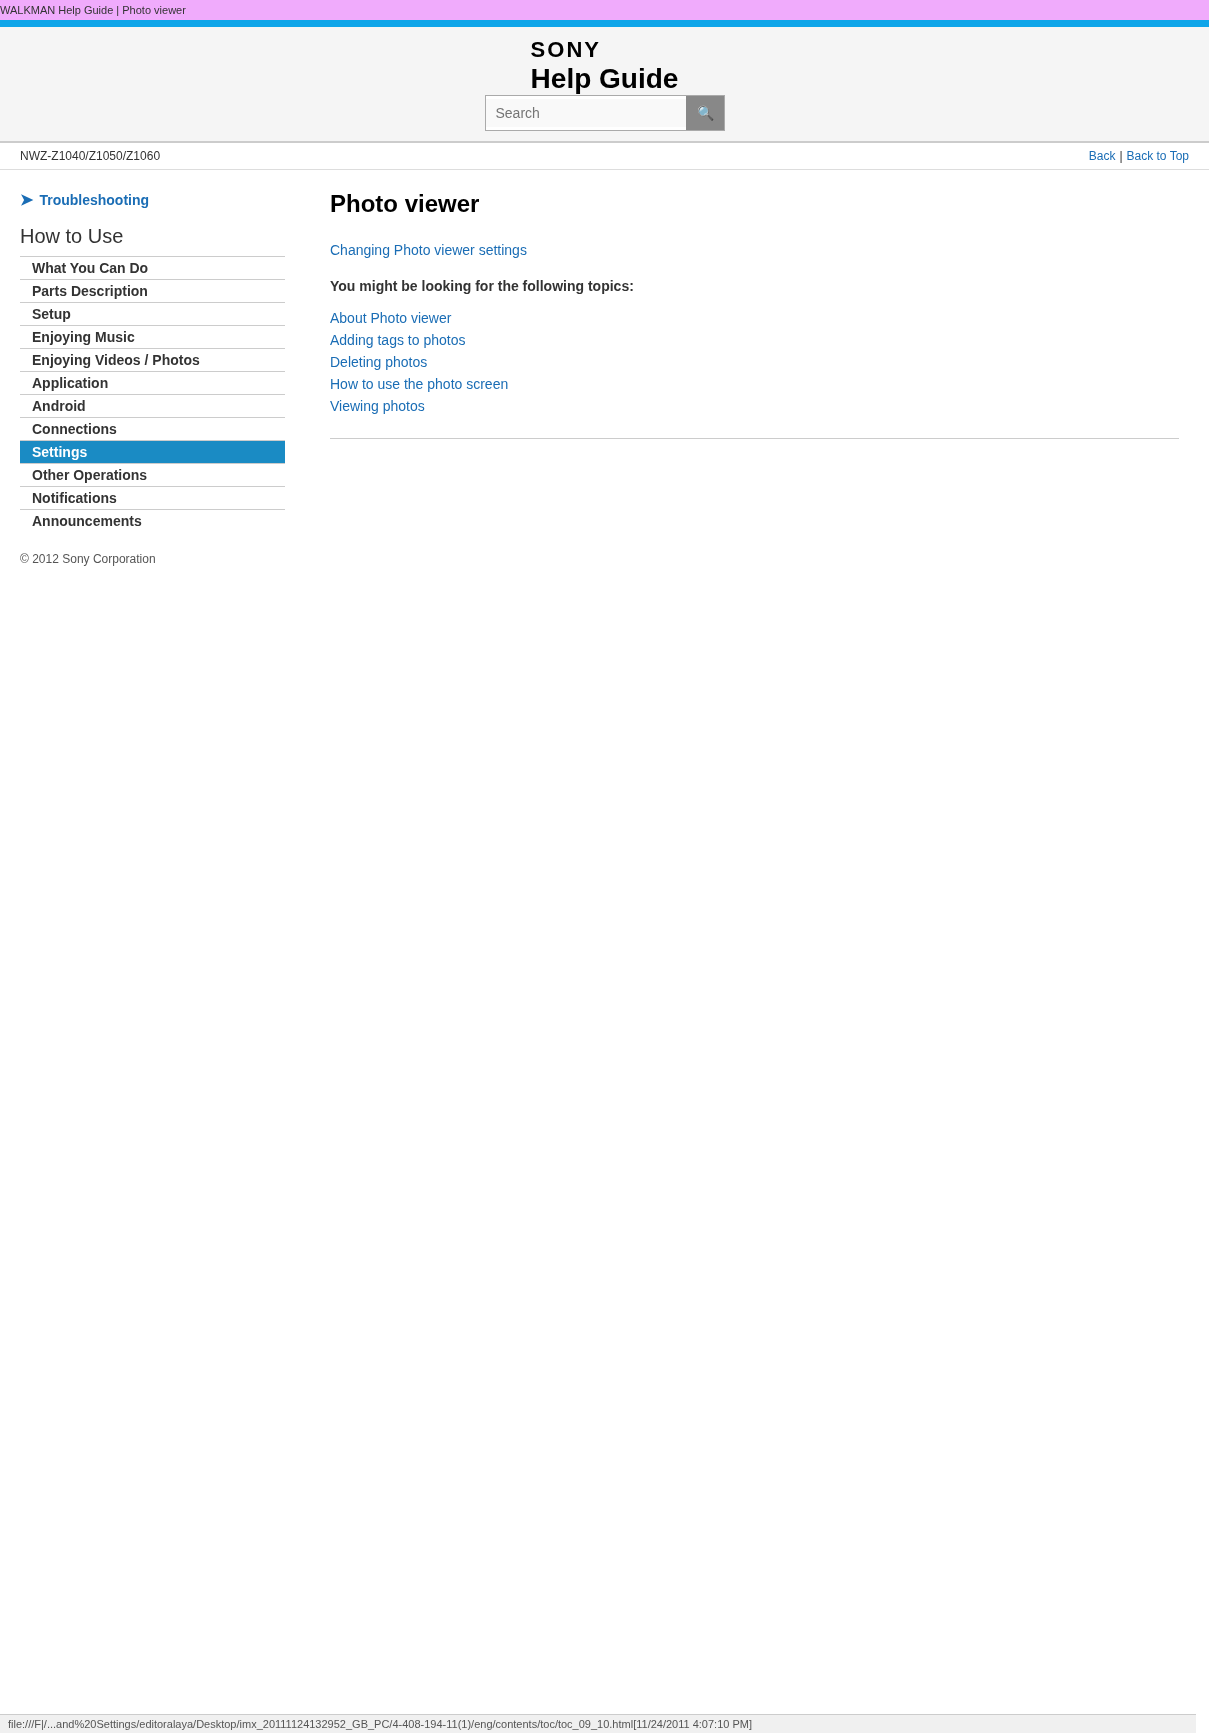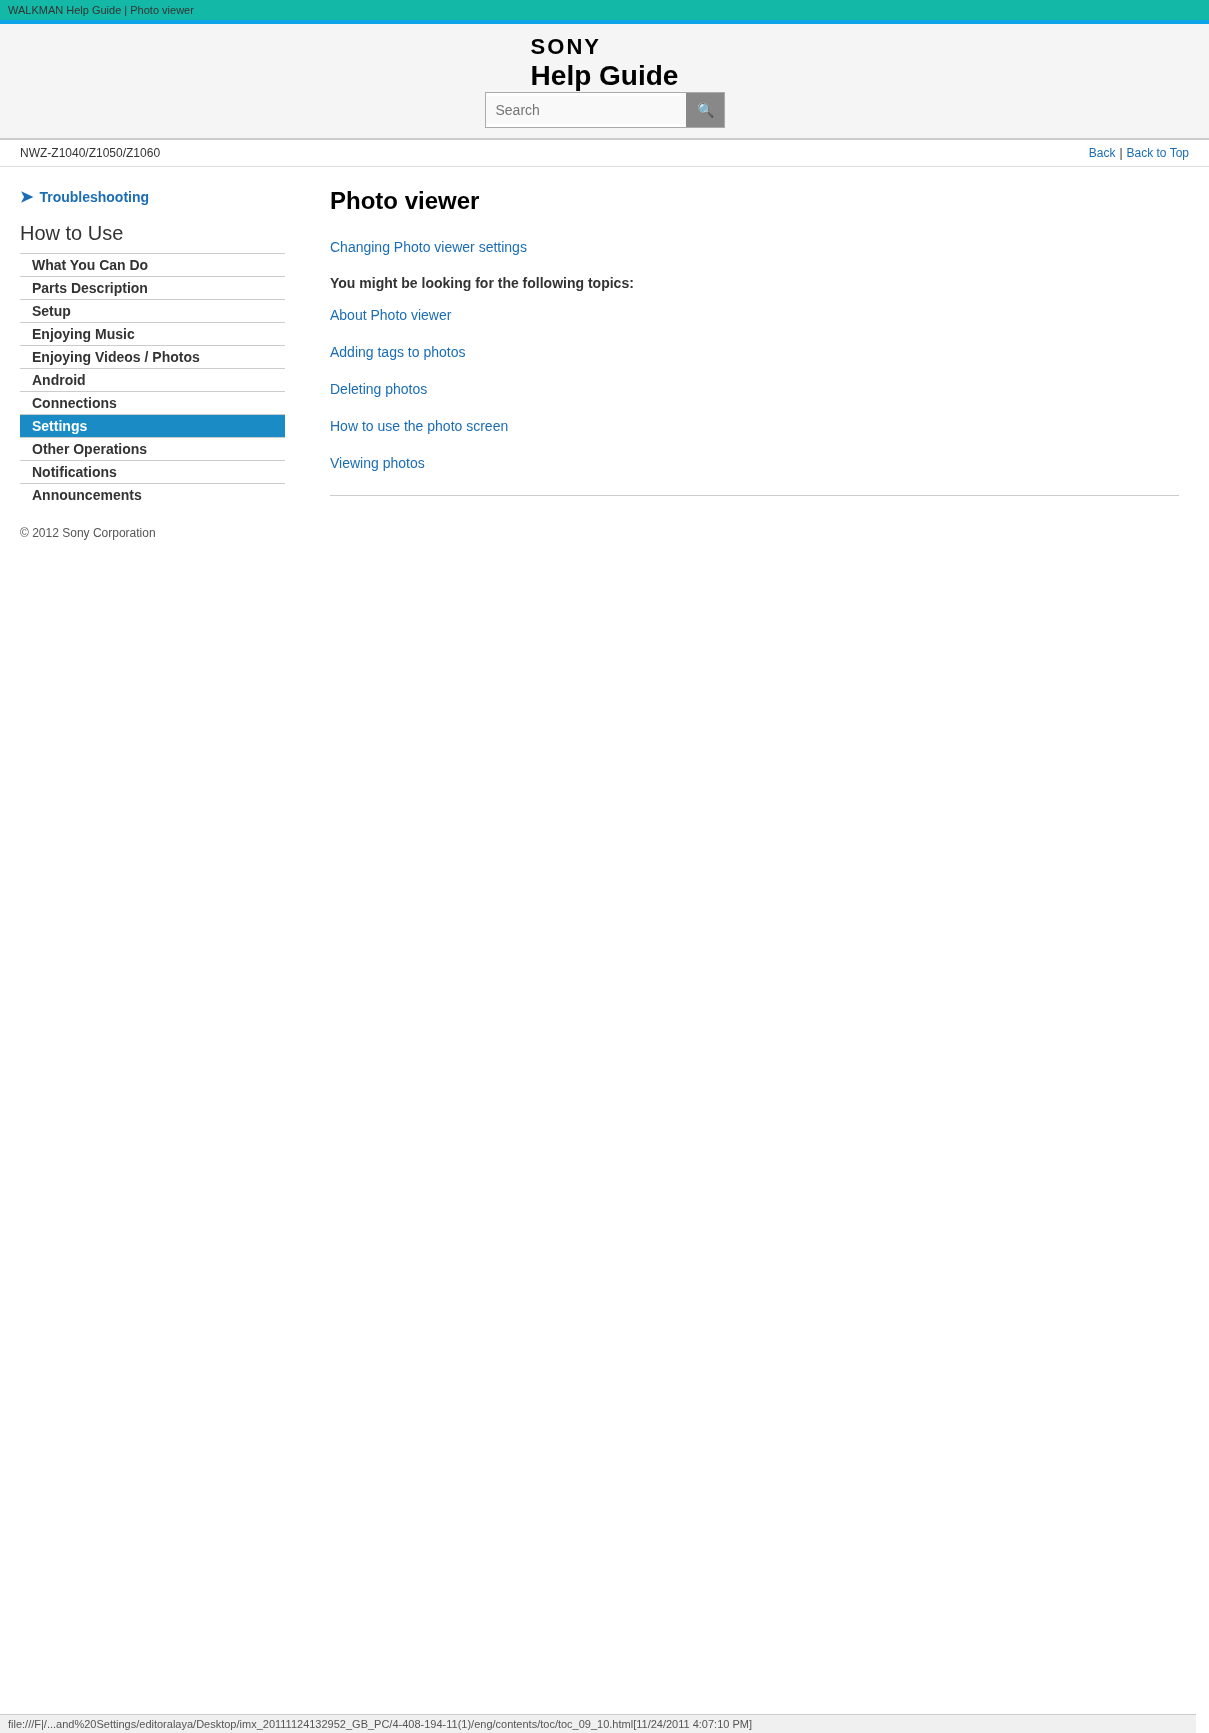--- a/index.html
+++ b/index.html
@@ -6,23 +6,23 @@
     * { margin: 0; padding: 0; box-sizing: border-box; }
     body {
       font-family: Arial, Helvetica, sans-serif;
       font-size: 14px;
       color: #333;
       background: #fff;
     }
     .title-bar {
       font-size: 11px;
       color: #333;
-      padding: 4px 8px;
-      border-bottom: 4px solid #0ea5e9;
-      background: #14b8a6;
+      padding: 4px 0;
+      border-bottom: 7px solid #0ea5e9;
+      background: #f0abfc;
     }
     .header {
       background: #f5f5f5;
       border-bottom: 2px solid #ccc;
       padding: 10px 20px 10px 20px;
       display: flex;
       align-items: center;
       justify-content: space-between;
       flex-direction: column;
     }
@@ -155,21 +155,21 @@
     }
     .topics-label {
       font-weight: bold;
       font-size: 14px;
       color: #333;
       margin-bottom: 16px;
     }
     .topics-links {
       display: flex;
       flex-direction: column;
-      gap: 17px;
+      gap: 2px;
     }
     .divider-bottom {
       border-top: 1px solid #ccc;
       margin-top: 20px;
     }
     .browser-bar {
       position: fixed;
       bottom: 0;
       left: 0;
       right: 13px;
@@ -226,20 +226,23 @@
     <div class="sidebar-item">
       <span>Setup</span>
     </div>
     <div class="sidebar-item">
       <span>Enjoying Music</span>
     </div>
     <div class="sidebar-item">
       <span>Enjoying Videos / Photos</span>
     </div>
     <div class="sidebar-item">
+      <span>Application</span>
+    </div>
+    <div class="sidebar-item">
       <span>Android</span>
     </div>
     <div class="sidebar-item">
       <span>Connections</span>
     </div>
     <div class="sidebar-item active">
       <span>Settings</span>
     </div>
     <div class="sidebar-item">
       <span>Other Operations</span>

